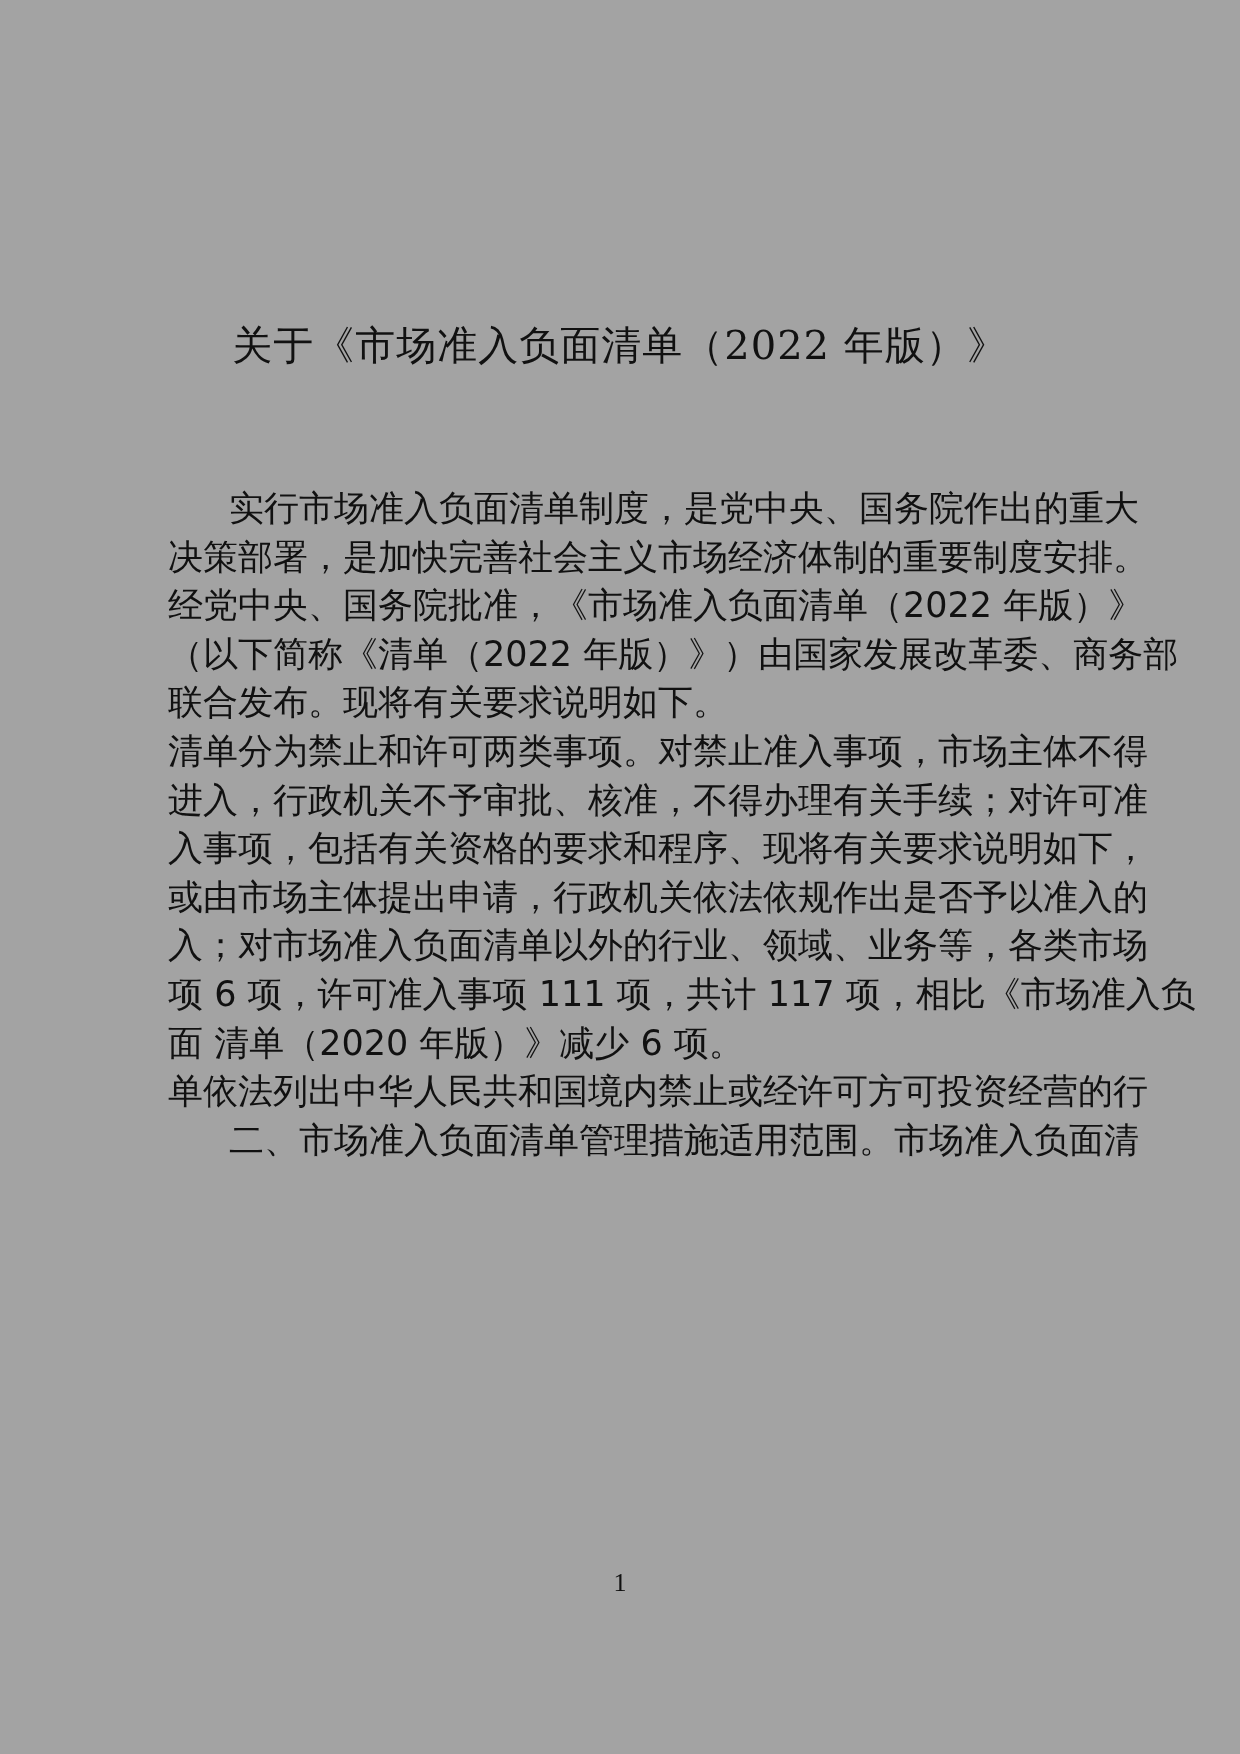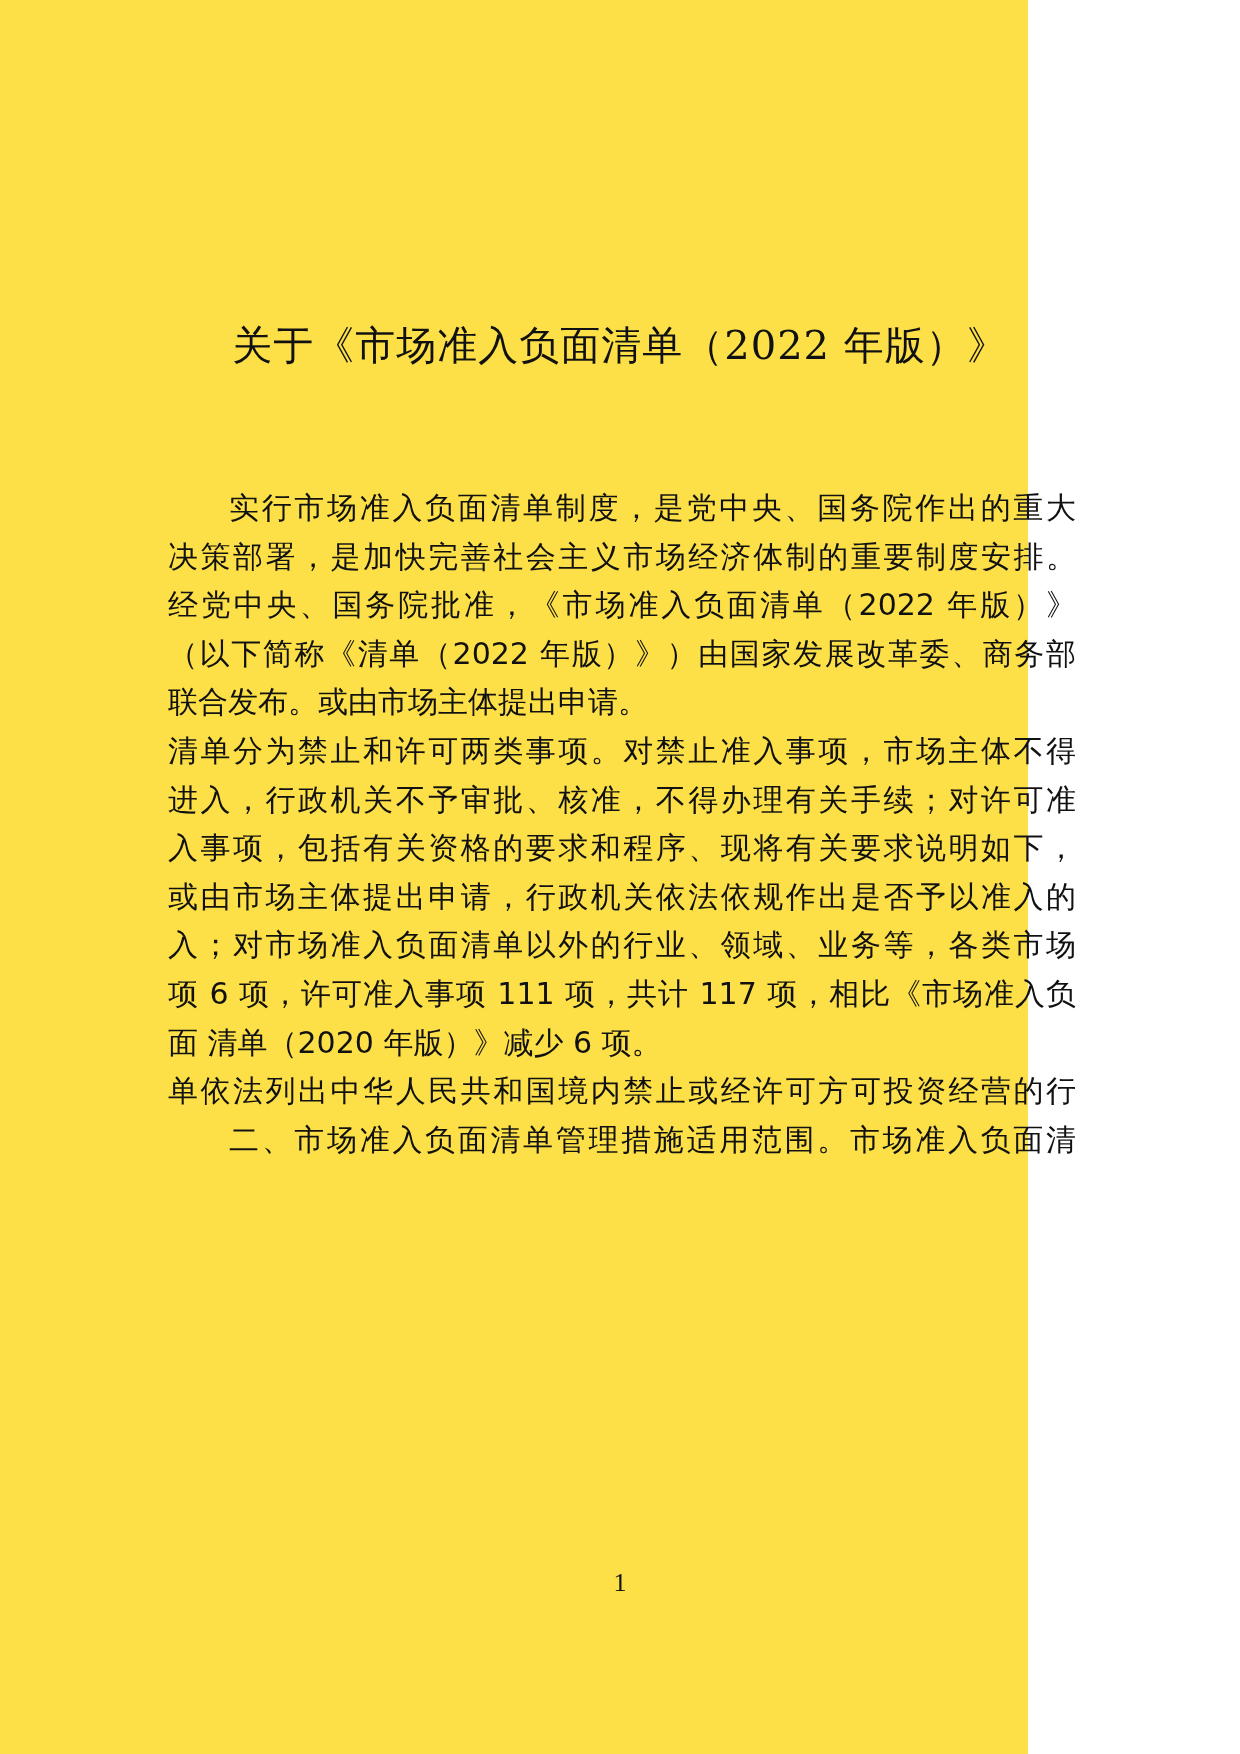--- a/index.html
+++ b/index.html
@@ -10,23 +10,23 @@
     body {
       width: 1240px;
       height: 1754px;
       position: relative;
       overflow: hidden;
       color: #111111;
     }
     .page {
       position: absolute;
       left: 0; top: 0;
-      width: 1028px;
+      width: 1240px;
       height: 1754px;
-      background: #fde047;
+      background: #a3a3a3;
     }
     .title-block {
       position: absolute;
       left: 0;
       width: 1240px;
       top: 314px;
       text-align: center;
       font-family: "DejaVu Serif", "Liberation Serif", serif;
       color: #111111;
     }
@@ -39,21 +39,21 @@
     }
     .title-line.second {
       letter-spacing: 4px;
     }
     .body {
       position: absolute;
       left: 168px;
       top: 484px;
       width: 908px;
       font-family: "DejaVu Sans", "Liberation Sans", sans-serif;
-      font-size: 30px;
+      font-size: 35px;
       line-height: 48.6px;
       color: #111111;
     }
     .line {
       display: block;
       white-space: nowrap;
       height: 48.6px;
       text-align: justify;
       text-align-last: justify;
     }
@@ -84,21 +84,21 @@
     <span class="title-line">关于《市场准入负面清单（2022 年版）》</span>
   </div>
 
   <div class="body">
 
     <div class="paragraph">
       <span class="line indent">实行市场准入负面清单制度，是党中央、国务院作出的重大</span>
       <span class="line">决策部署，是加快完善社会主义市场经济体制的重要制度安排。</span>
       <span class="line">经党中央、国务院批准，《市场准入负面清单（2022 年版）》</span>
       <span class="line">（以下简称《清单（2022 年版）》）由国家发展改革委、商务部</span>
-      <span class="line last">联合发布。或由市场主体提出申请。</span>
+      <span class="line last">联合发布。现将有关要求说明如下。</span>
     </div>
 
     <div class="paragraph">
       <span class="line">清单分为禁止和许可两类事项。对禁止准入事项，市场主体不得</span>
       <span class="line">进入，行政机关不予审批、核准，不得办理有关手续；对许可准</span>
       <span class="line">入事项，包括有关资格的要求和程序、现将有关要求说明如下，</span>
       <span class="line">或由市场主体提出申请，行政机关依法依规作出是否予以准入的</span>
       <span class="line">入；对市场准入负面清单以外的行业、领域、业务等，各类市场</span>
       <span class="line">项 6 项，许可准入事项 111 项，共计 117 项，相比《市场准入负</span>
       <span class="line last">面 清单（2020 年版）》减少 6 项。</span>

